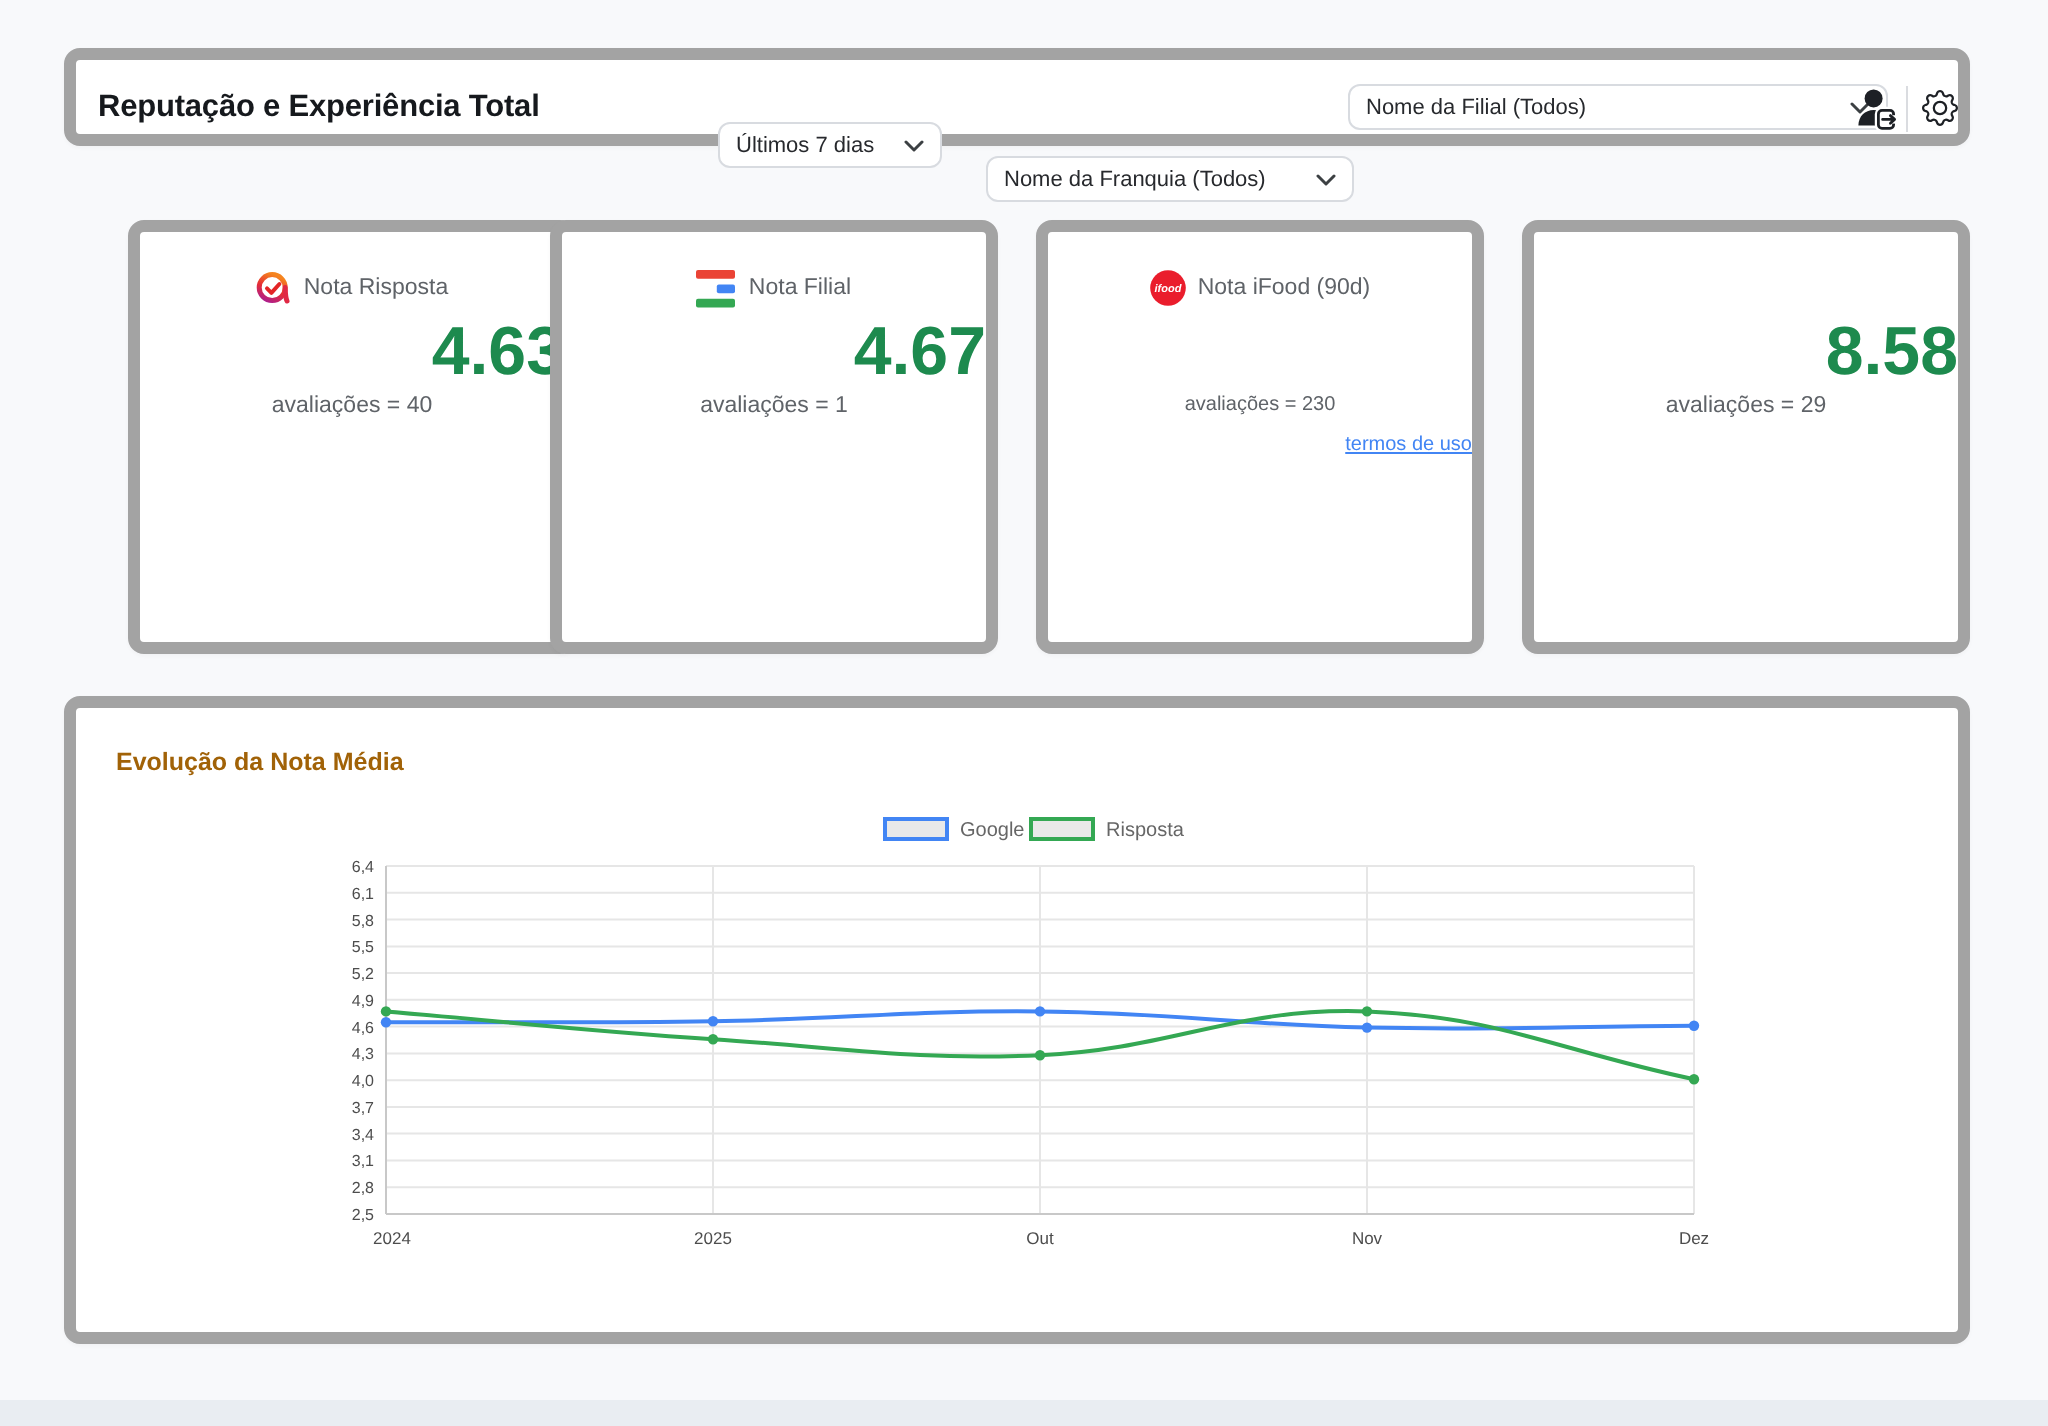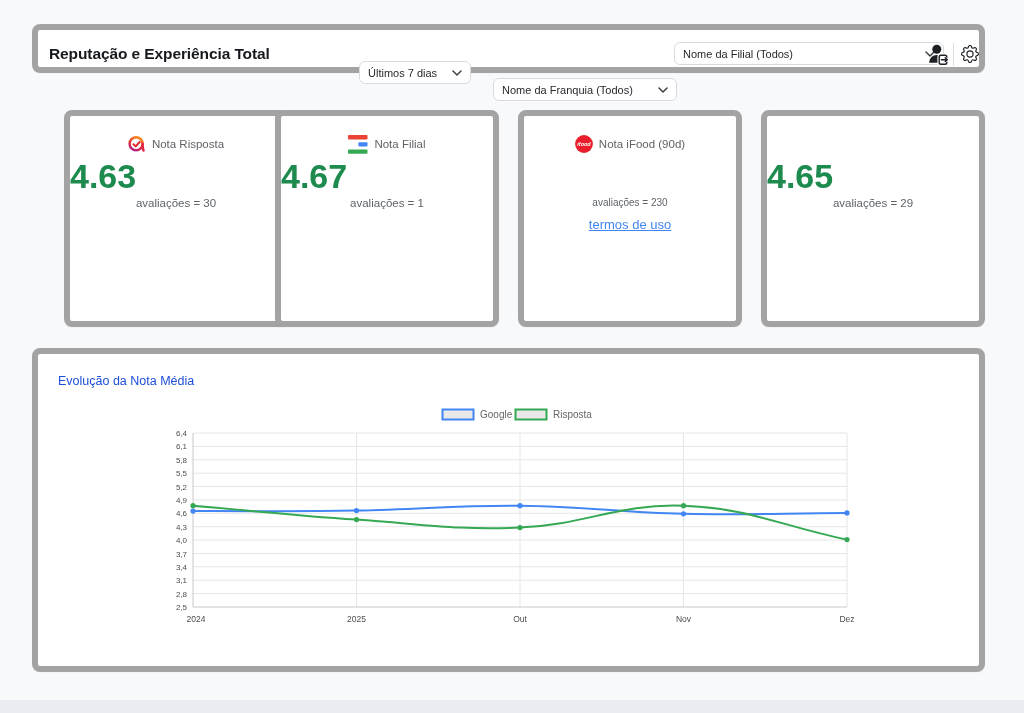--- a/index.html
+++ b/index.html
@@ -4,21 +4,21 @@
 <style>
   * { margin:0; padding:0; box-sizing:border-box; }
   html,body { width:1024px; height:713px; overflow:hidden; }
   body { font-family:"Liberation Sans", sans-serif; background:#f8f9fb; position:relative; }
   .card { position:absolute; background:#fff; border:6px solid #a3a3a3; border-radius:8px; box-shadow:0 1px 2px rgba(16,24,40,.03); }
   .sel { position:absolute; border:1px solid #d8dbe0; border-radius:6px; background:#fff; font-size:11px; color:#27292d; display:flex; align-items:center; padding-left:8px; }
   .sel svg { position:absolute; right:8px; }
   .kpi { text-align:center; }
   .kpirow { position:absolute; top:19px; left:0; right:0; height:18px; display:flex; align-items:center; justify-content:center; }
   .kpirow span { font-size:11.5px; color:#5f6368; margin-left:6px; }
-  .kpinum { position:absolute; top:42px; line-height:36px; left:0; right:0; text-align:left; font-size:34px; font-weight:bold; color:#1d8a4e; letter-spacing:0; }
+  .kpinum { position:absolute; top:42px; line-height:36px; left:0; right:0; text-align:right; font-size:34px; font-weight:bold; color:#1d8a4e; letter-spacing:0; }
   .kpisub { position:absolute; top:81px; left:0; right:0; text-align:center; font-size:11.5px; color:#5f6368; }
 </style>
 </head>
 <body>
 
 <div class="card" style="left:32px; top:24px; width:953px; height:49px;">
   <div style="position:absolute; left:11px; top:15px; font-size:15.5px; font-weight:bold; color:#16191d; letter-spacing:-0.1px;">Reputação e Experiência Total</div>
 
   <div class="sel" style="left:321px; top:12px; width:112px; height:23px;margin-top:19px;">Últimos 7 dias
     <svg width="10" height="6" viewBox="0 0 10 6">
@@ -62,21 +62,21 @@
             <stop offset="1" stop-color="#aa1d92"></stop>
       </linearGradient>
         </defs>
       <circle cx="8.1" cy="8.8" r="6.5" fill="none" stroke="url(#rg)" stroke-width="2.5"></circle>
       <path d="M14.6 8.8 C14.7 11 14.6 13.6 15.5 15.5" fill="none" stroke="#e02844" stroke-width="2.5" stroke-linecap="round"></path>
       <path d="M5.5 9.2 L7.7 11.4 L11.7 7" fill="none" stroke="#e32526" stroke-width="2" stroke-linecap="round" stroke-linejoin="round"></path>
     </svg>
     <span>Nota Risposta</span>
   </div>
   <div class="kpinum">4.63</div>
-  <div class="kpisub">avaliações = 30</div>
+  <div class="kpisub">avaliações = 40</div>
 </div>
 
 <div class="card kpi" style="left:275px; top:110px; width:224px; height:217px;">
   <div class="kpirow">
     <svg width="20" height="19" viewBox="0 0 20 19">
       <rect x="0" y="0" width="19.5" height="4.4" rx="1" fill="#ea4335"></rect>
       <rect x="10.4" y="7.2" width="9.1" height="4.4" rx="1" fill="#4285f4"></rect>
       <rect x="0" y="14.4" width="19.5" height="4.4" rx="1" fill="#34a853"></rect>
     </svg>
     <span>Nota Filial</span>
@@ -87,32 +87,32 @@
 
 <div class="card kpi" style="left:518px; top:110px; width:224px; height:217px;">
   <div class="kpirow">
     <svg width="18" height="18" viewBox="0 0 18 18">
       <circle cx="9" cy="9" r="8.9" fill="#ea1d2c"></circle>
       <text x="9" y="11" font-size="5.5" font-style="italic" font-weight="bold" fill="#fff" text-anchor="middle" font-family="Liberation Sans">ifood</text>
     </svg>
     <span>Nota iFood (90d)</span>
   </div>
   <div class="kpisub" style="font-size:10px;">avaliações = 230</div>
-  <div style="position:absolute; top:101px; left:0; right:0; text-align:center; font-size:13px;">
+  <div style="position:absolute; top:101px; left:0; right:0; text-align:right; font-size:10px;">
     <a style="color:#4285f4; text-decoration:underline;" href="#">termos de uso</a>
   </div>
 </div>
 
 <div class="card kpi" style="left:761px; top:110px; width:224px; height:217px;">
-  <div class="kpinum">4.65</div>
+  <div class="kpinum">8.58</div>
   <div class="kpisub">avaliações = 29</div>
 </div>
 
 <div class="card" style="left:32px; top:348px; width:953px; height:324px;">
-  <div style="position:absolute; left:20px; top:20px; font-size:12.5px; font-weight:normal; color:#1d4ed8;">Evolução da Nota Média</div>
+  <div style="position:absolute; left:20px; top:20px; font-size:12.5px; font-weight:bold; color:#a16207;">Evolução da Nota Média</div>
   <svg style="position:absolute; left:0; top:0;" width="953" height="324" viewBox="0 0 953 324" font-family="Liberation Sans">
 
     <rect x="404.5" y="55.5" width="31" height="10" fill="#e9e9e9" stroke="#4285f4" stroke-width="2"></rect>
     <text x="442" y="64" font-size="10" fill="#666">Google</text>
     <rect x="477.5" y="55.5" width="31" height="10" fill="#e9e9e9" stroke="#34a853" stroke-width="2"></rect>
     <text x="515" y="64" font-size="10" fill="#666">Risposta</text>
 
     <g stroke="#e6e6e6" stroke-width="1">
       <line x1="155" y1="79" x2="809" y2="79"></line>
       <line x1="155" y1="92.4" x2="809" y2="92.4"></line>

